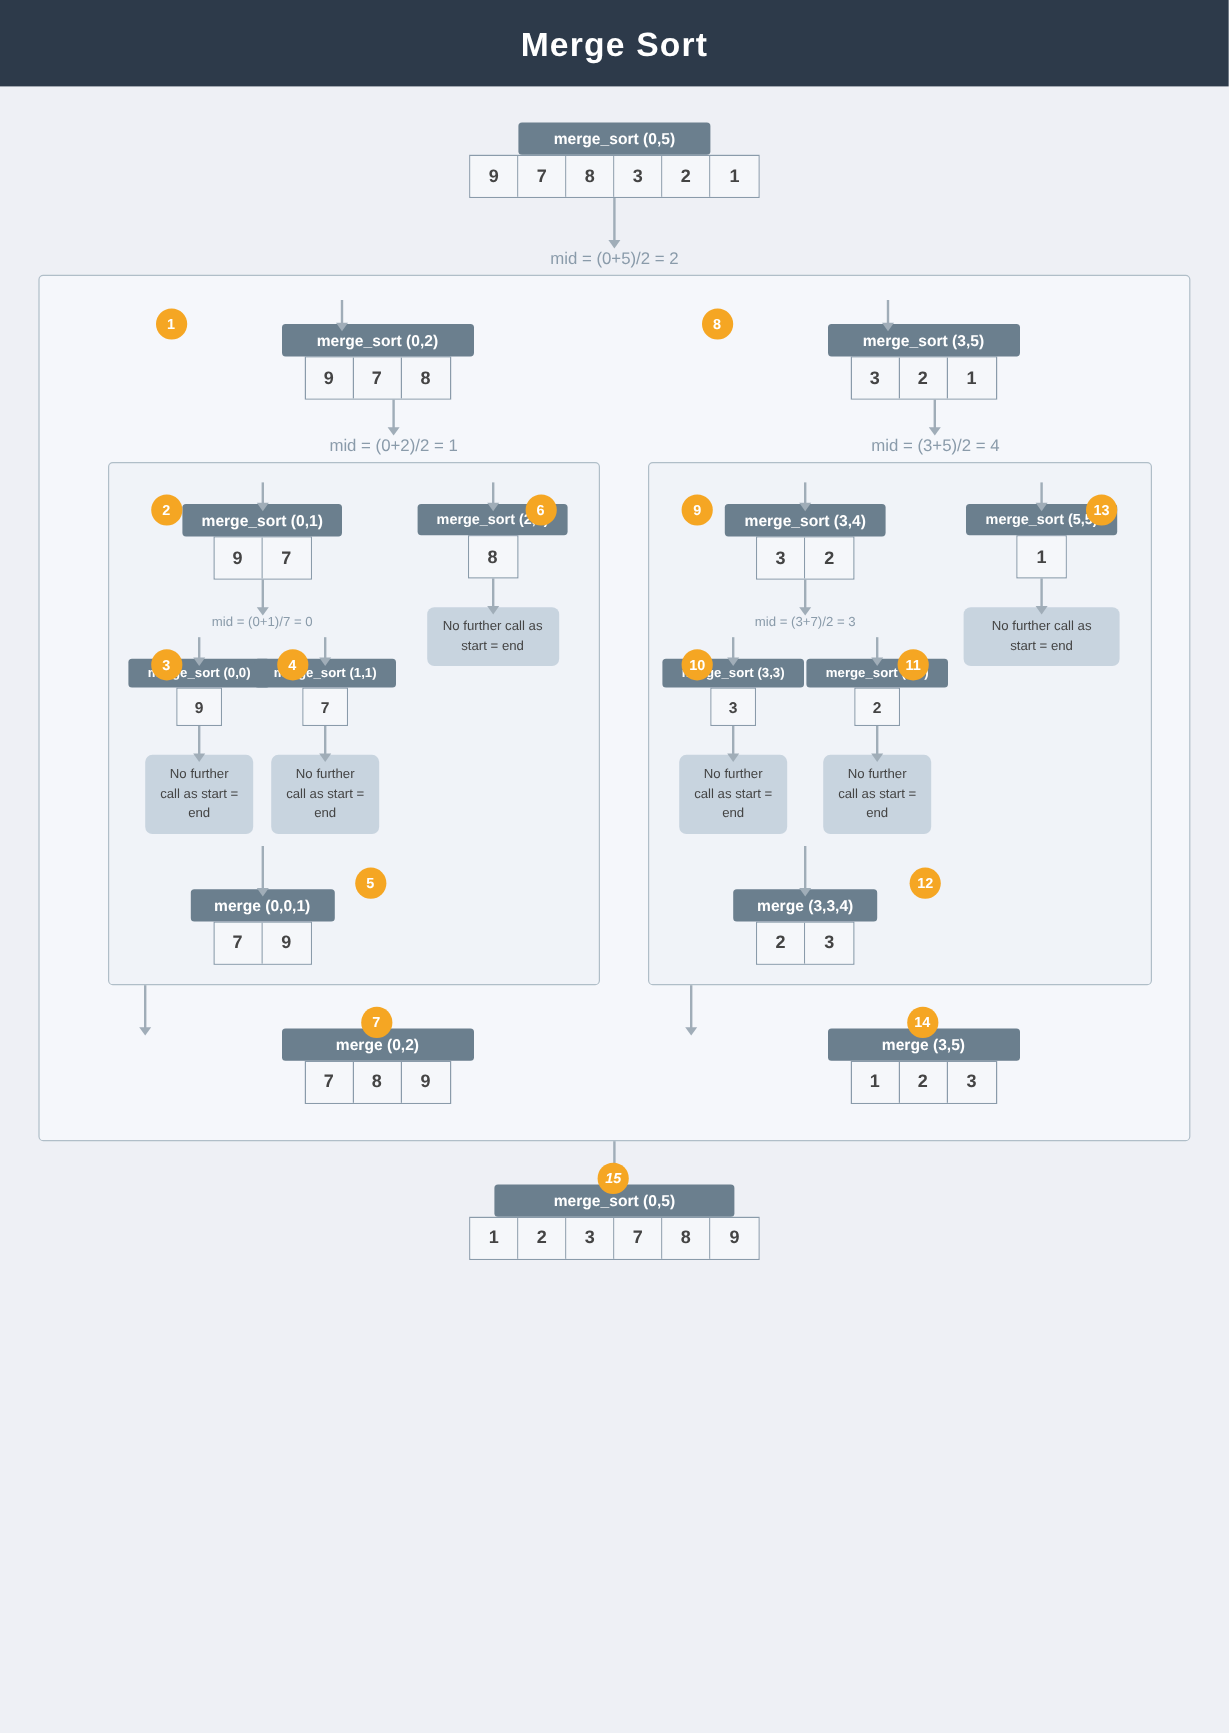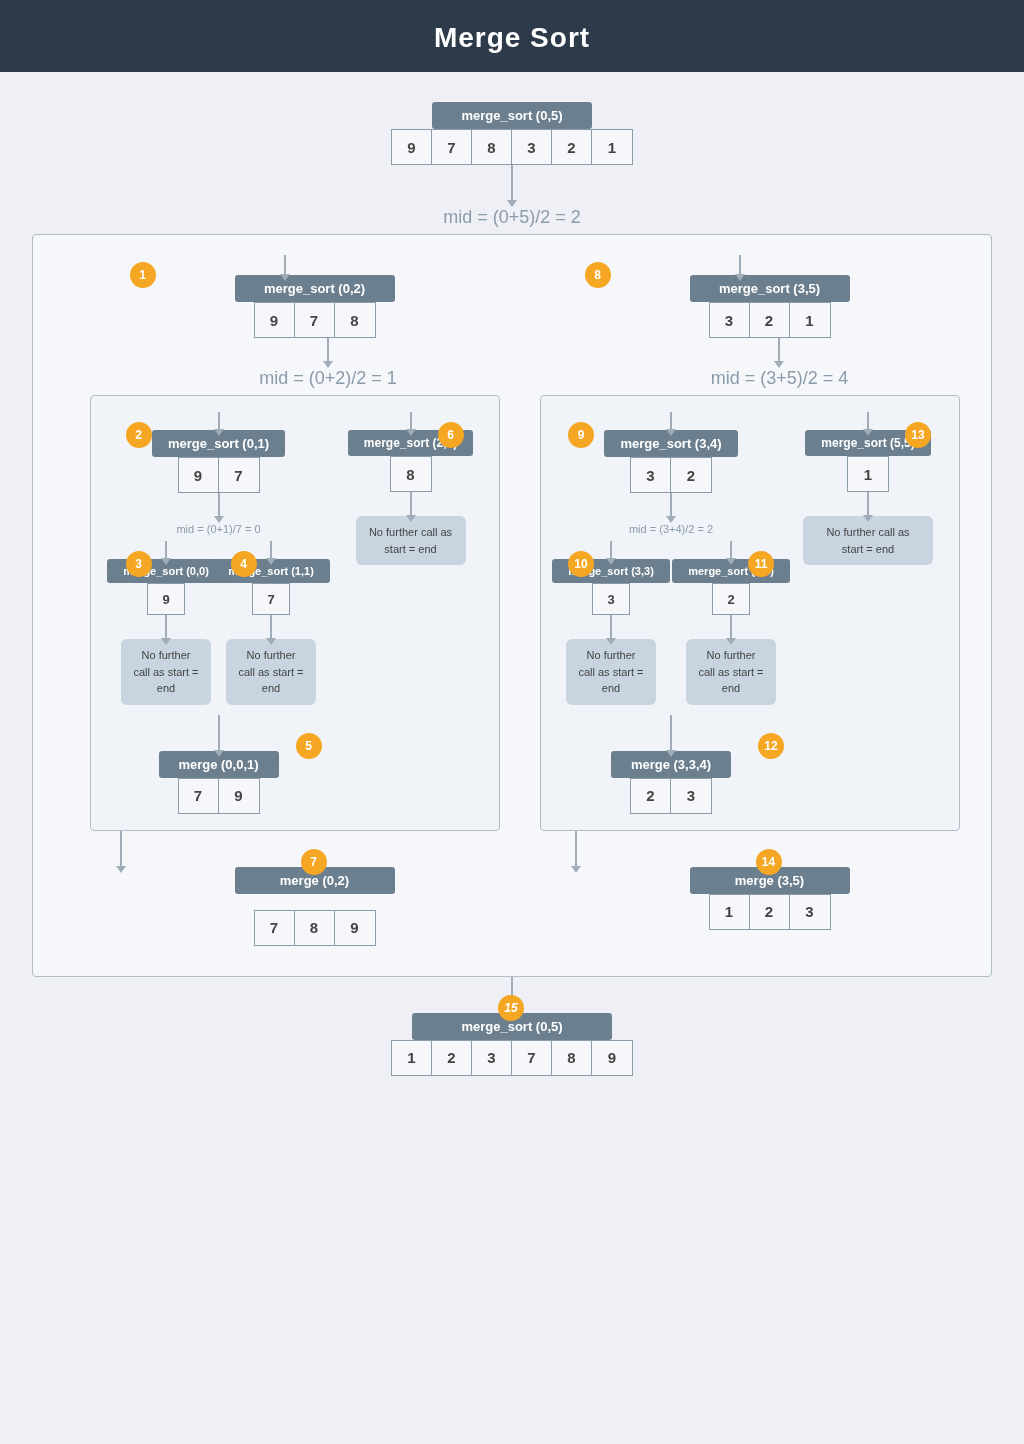--- a/index.html
+++ b/index.html
@@ -106,21 +106,21 @@
       bottom: -6px;
       left: -4px;
       border-left: 5px solid transparent;
       border-right: 5px solid transparent;
       border-top: 7px solid #a0adb8;
     }
     .arrow-down.tall { height: 36px; }
 
     .mid-label {
       color: #8a9baa;
-      font-size: 18px;
+      font-size: 14px;
       margin: 6px 0;
     }
 
     
     .outer-box {
       border: 1.5px solid #b0bec8;
       background: #f5f7fb;
       border-radius: 4px;
       padding: 20px 24px;
       width: 960px;
@@ -278,21 +278,21 @@
                 <div class="no-further">No further call as start = end</div>
               </div>
 
             </div>
           </div>
 
           <div class="arrow-down tall" style="margin-left:60px;"></div>
           <div style="position:relative;margin-left:60px;">
             <div class="badge" style="position:absolute;top:-18px;left:-14px;">7</div>
           </div>
-          <div class="node" style="margin-left:60px;gap:16px;">
+          <div class="node" style="margin-left:60px;">
             <div class="node-box wide">merge (0,2)</div>
             <div class="node-array">
               <div class="cell">7</div>
               <div class="cell">8</div>
               <div class="cell">9</div>
             </div>
           </div>
         </div>
 
         <div class="col" style="width:450px;">
@@ -329,21 +329,21 @@
                   <div class="badge" style="position:absolute;top:-8px;left:2px;">9</div>
                 </div>
                 <div class="node">
                   <div class="node-box">merge_sort (3,4)</div>
                   <div class="node-array">
                     <div class="cell">3</div>
                     <div class="cell">2</div>
                   </div>
                 </div>
                 <div class="arrow-down"></div>
-                <div class="mid-label" style="font-size:11px;">mid = (3+4)/2 = 2</div>
+                <div class="mid-label" style="font-size:11px;">mid = (3+7)/2 = 3</div>
 
                 <div style="display:flex;justify-content:space-between;width:100%;">
 
                   <div class="col" style="width:90px;">
                     <div style="height:18px;width:2px;background:#a0adb8;position:relative;">
                       <div style="position:absolute;bottom:-6px;left:-4px;border-left:5px solid transparent;border-right:5px solid transparent;border-top:7px solid #a0adb8;"></div>
                     </div>
                     <div style="position:relative;width:100%;">
                       <div class="badge" style="position:absolute;top:-8px;left:2px;">10</div>
                     </div>

